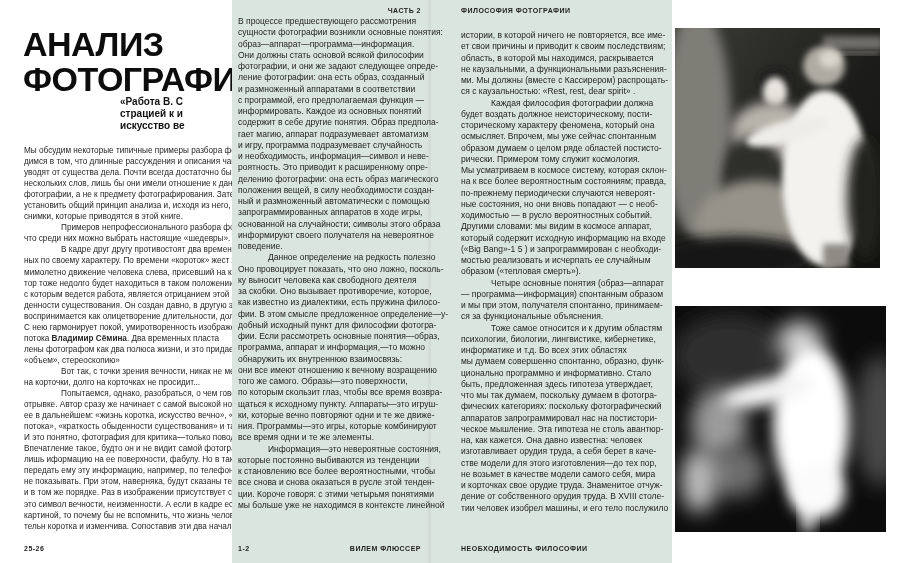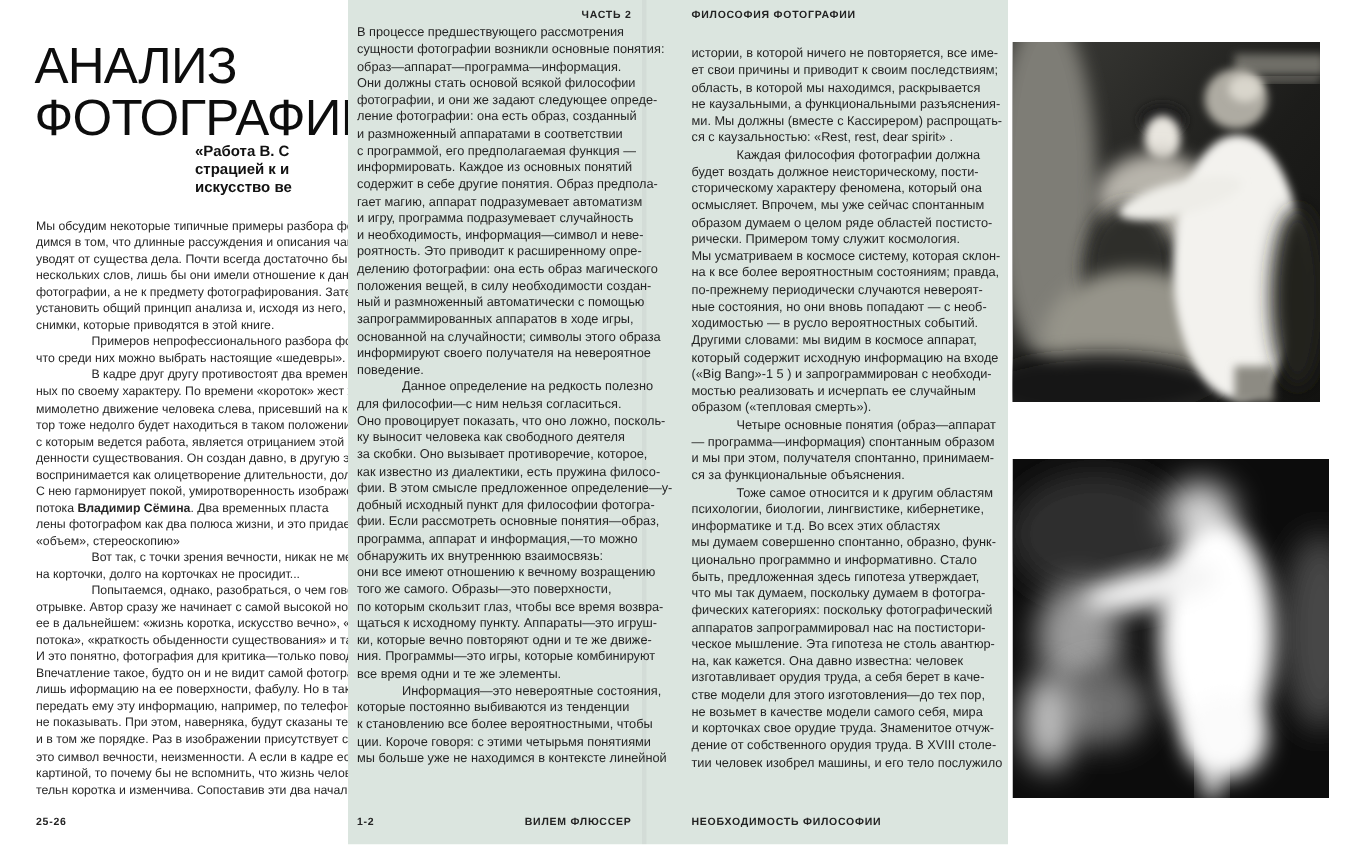--- a/index.html
+++ b/index.html
@@ -5,25 +5,25 @@
   html,body{margin:0;padding:0;}
   body{
     width:900px;height:563px;position:relative;overflow:hidden;
     background:#ffffff;color:#1f1f1f;
     font-family:"Liberation Sans", sans-serif;
     -webkit-font-smoothing:antialiased;
   }
   .abs{position:absolute;}
   
   .title{
-    left:23px;top:27px;font-weight:400;font-size:34px;line-height:35px;
+    left:23px;top:27px;font-weight:700;font-size:34px;line-height:35px;
     letter-spacing:-0.5px;white-space:nowrap;color:#0d0d0d;
   }
   .quote{
-    left:130px;top:96px;font-weight:700;font-size:10px;line-height:11.8px;
+    left:120px;top:96px;font-weight:700;font-size:10px;line-height:11.8px;
     white-space:nowrap;color:#111;
   }
   .leftbody{
     left:24px;top:145px;font-size:8.2px;line-height:11.05px;
     letter-spacing:0px;color:#262626;width:320px;
   }
   .leftbody .tline{white-space:nowrap;}
   .leftbody .tline.indent{padding-left:37px;}
   .tline b{font-weight:700;}
   
@@ -131,40 +131,40 @@
     <div class="tline">и необходимость, информация—символ и неве-</div>
     <div class="tline">роятность. Это приводит к расширенному опре-</div>
     <div class="tline">делению фотографии: она есть образ магического</div>
     <div class="tline">положения вещей, в силу необходимости создан-</div>
     <div class="tline">ный и размноженный автоматически с помощью</div>
     <div class="tline">запрограммированных аппаратов в ходе игры,</div>
     <div class="tline">основанной на случайности; символы этого образа</div>
     <div class="tline">информируют своего получателя на невероятное</div>
     <div class="tline">поведение.</div>
     <div class="tline indent">Данное определение на редкость полезно</div>
-    <div class="tline">для философии—с ним нельзя согласиться.</div>
     <div class="tline">Оно  провоцирует показать, что оно ложно, посколь-</div>
     <div class="tline">ку выносит человека как свободного деятеля</div>
     <div class="tline">за скобки. Оно вызывает противоречие, которое,</div>
     <div class="tline">как известно из диалектики, есть пружина филосо-</div>
     <div class="tline">фии. В этом смысле предложенное определение—у-</div>
     <div class="tline">добный исходный пункт для философии фотогра-</div>
     <div class="tline">фии. Если рассмотреть основные понятия—образ,</div>
     <div class="tline">программа, аппарат и информация,—то можно</div>
     <div class="tline">обнаружить их внутреннюю взаимосвязь:</div>
     <div class="tline">они все имеют отношению к вечному возращению</div>
     <div class="tline">того же самого. Образы—это поверхности,</div>
     <div class="tline">по которым скользит глаз, чтобы все время возвра-</div>
     <div class="tline">щаться к исходному пункту. Аппараты—это игруш-</div>
     <div class="tline">ки, которые вечно повторяют одни и те же движе-</div>
     <div class="tline">ния. Программы—это игры, которые комбинируют</div>
     <div class="tline">все время одни и те же элементы.</div>
     <div class="tline indent">Информация—это невероятные состояния,</div>
     <div class="tline">которые постоянно выбиваются из тенденции</div>
     <div class="tline">к становлению все более вероятностными, чтобы</div>
+    <div class="tline">все снова и снова оказаться в русле этой тенден-</div>
     <div class="tline">ции. Короче говоря: с этими четырьмя понятиями</div>
     <div class="tline">мы больше уже не находимся в контексте линейной</div>
   </div>
 <div class="abs tcol col3">
     <div class="tline">истории, в которой ничего не повторяется, все име-</div>
     <div class="tline">ет свои причины и приводит к своим последствиям;</div>
     <div class="tline">область, в которой мы находимся, раскрывается</div>
     <div class="tline">не каузальными, а функциональными разъяснения-</div>
     <div class="tline">ми. Мы должны (вместе с Кассирером) распрощать-</div>
     <div class="tline">ся с каузальностью: «Rest, rest, dear spirit» .</div>

